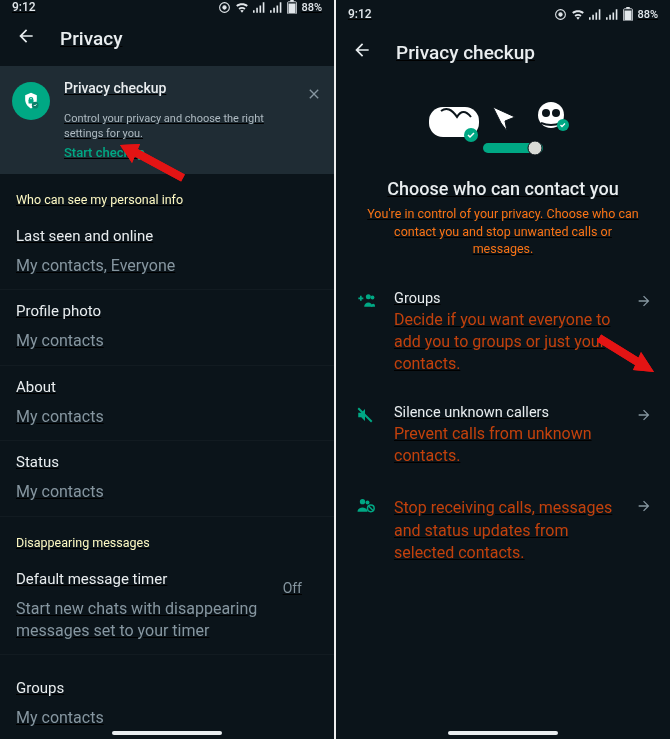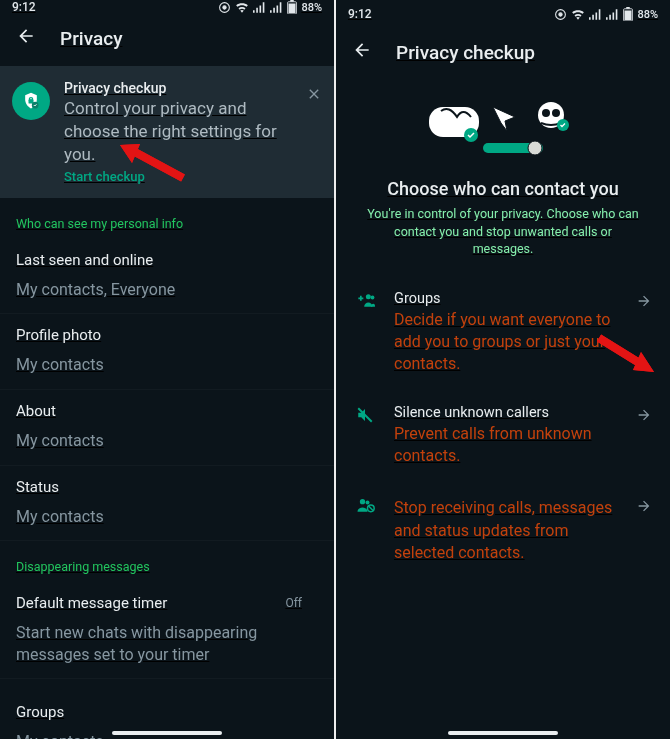--- a/index.html
+++ b/index.html
@@ -57,61 +57,61 @@
     .checkup-icon {
       width: 38px; height: 38px;
       background: #00a884;
       border-radius: 50%;
       display: flex; align-items: center; justify-content: center;
       flex-shrink: 0;
       margin-top: 2px;
     }
     .checkup-body { flex: 1; padding-right: 20px; }
     .checkup-title { color: #e9edef; font-size: 14px; font-weight: 500; }
-    .checkup-desc { color: #aebac1; font-size: 17px; line-height: 1.35; margin-top: 1px; }
+    .checkup-desc { color: #aebac1; font-size: 11px; line-height: 1.35; margin-top: 16px; }
     .checkup-link { color: #00a884; font-size: 13px; font-weight: 500; margin-top: 3px; }
     .close-x { position: absolute; right: 12px; top: 20px; color: #8696a0; }
     .section-label {
-      color: #22c55e;
+      color: #fef9c3;
       font-size: 12.5px;
       padding: 18px 16px 8px 16px;
     }
     .setting-row {
       padding: 12px 32px 13px 16px;
       border-bottom: 1px solid rgba(255,255,255,0.03);
     }
     .setting-title { color: #e9edef; font-size: 15px; }
     .setting-sub { color: #8696a0; font-size: 16px; margin-top: 10px; line-height: 1.35; }
     .row-flex { display: flex; align-items: flex-start; }
     .row-flex .text-col { flex: 1; padding-right: 12px; }
     .toggle {
       width: 34px; height: 18px; background: #0b806a; border-radius: 10px;
       position: relative; margin-top: 4px;
     }
     .toggle::after {
       content: ""; position: absolute; right: -2px; top: -2px;
       width: 22px; height: 22px; border-radius: 50%; background: #00a884;
     }
-    .off-label { color: #8696a0; font-size: 12px; margin-top: 2px; }
+    .off-label { color: #8696a0; font-size: 14px; margin-top: 10px; }
     .home-indicator {
       position: absolute; bottom: 4px; left: 50%; transform: translateX(-50%);
       width: 110px; height: 4px; background: #e9edef; border-radius: 2px;
     }
     
     .illustration {
       margin: 18px auto 10px auto;
       width: 160px; height: 60px;
       display: flex; align-items: center; justify-content: center;
     }
     .hero-title {
       color: #e9edef; font-size: 18px; font-weight: 500; text-align: center;
       padding: 10px 24px 6px 24px;
     }
     .hero-sub {
-      color: #86efac; font-size: 12.5px; text-align: center;
+      color: #f97316; font-size: 12.5px; text-align: center;
       padding: 0 30px 18px 30px; line-height: 1.4;
     }
     .option-row {
       display: flex; align-items: flex-start; gap: 18px;
       padding: 14px 18px;
     }
     .option-icon {
       width: 22px; flex-shrink: 0; color: #00a884;
       display: flex; justify-content: center; margin-top: 2px;
     }

